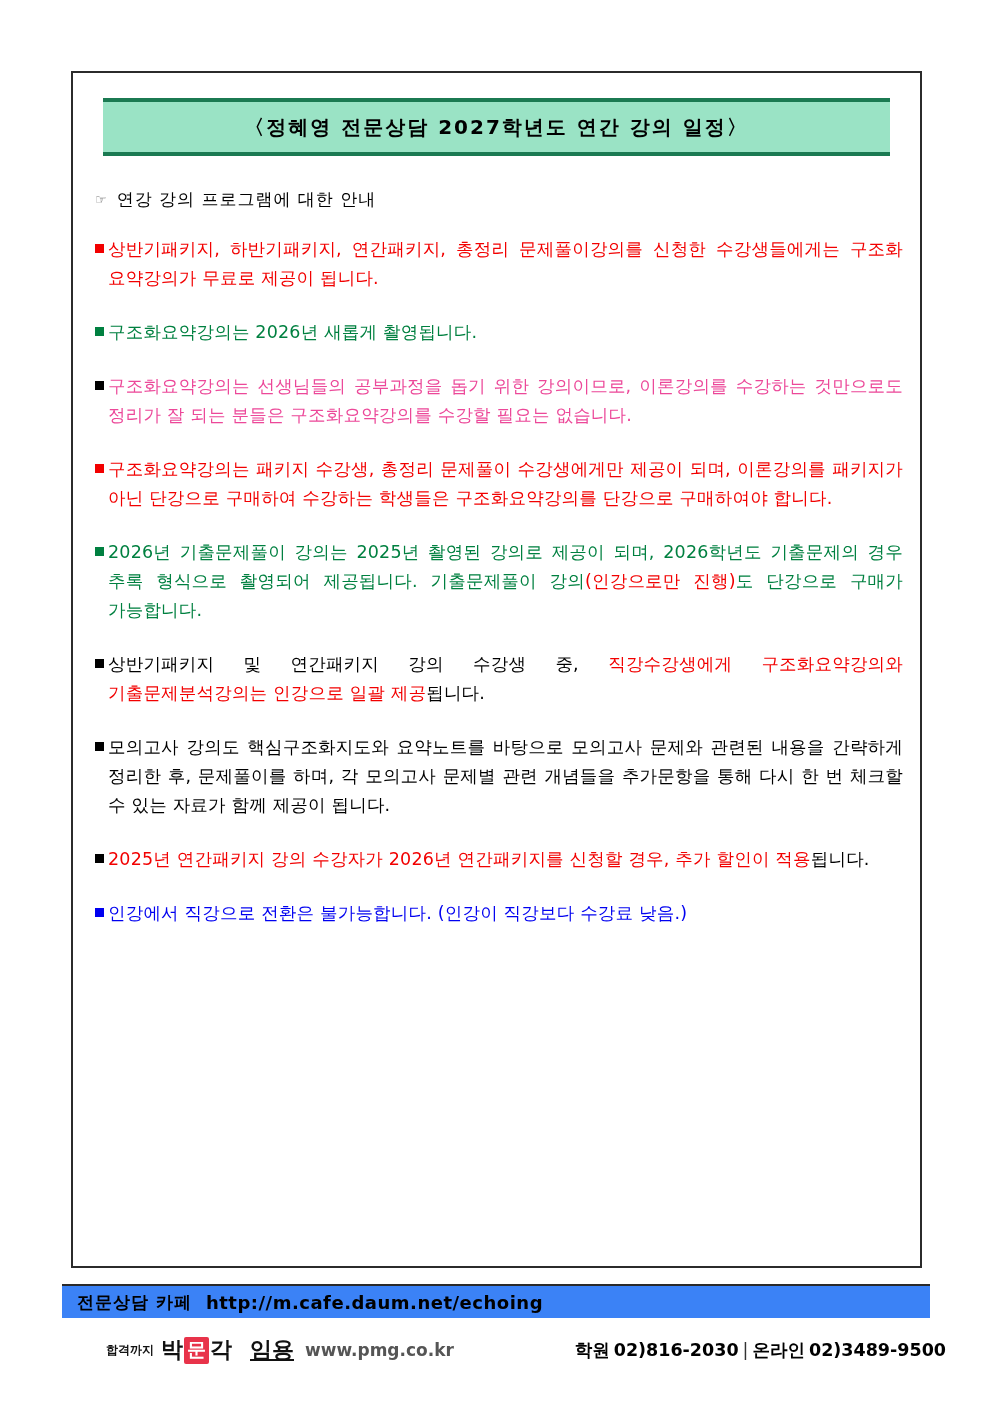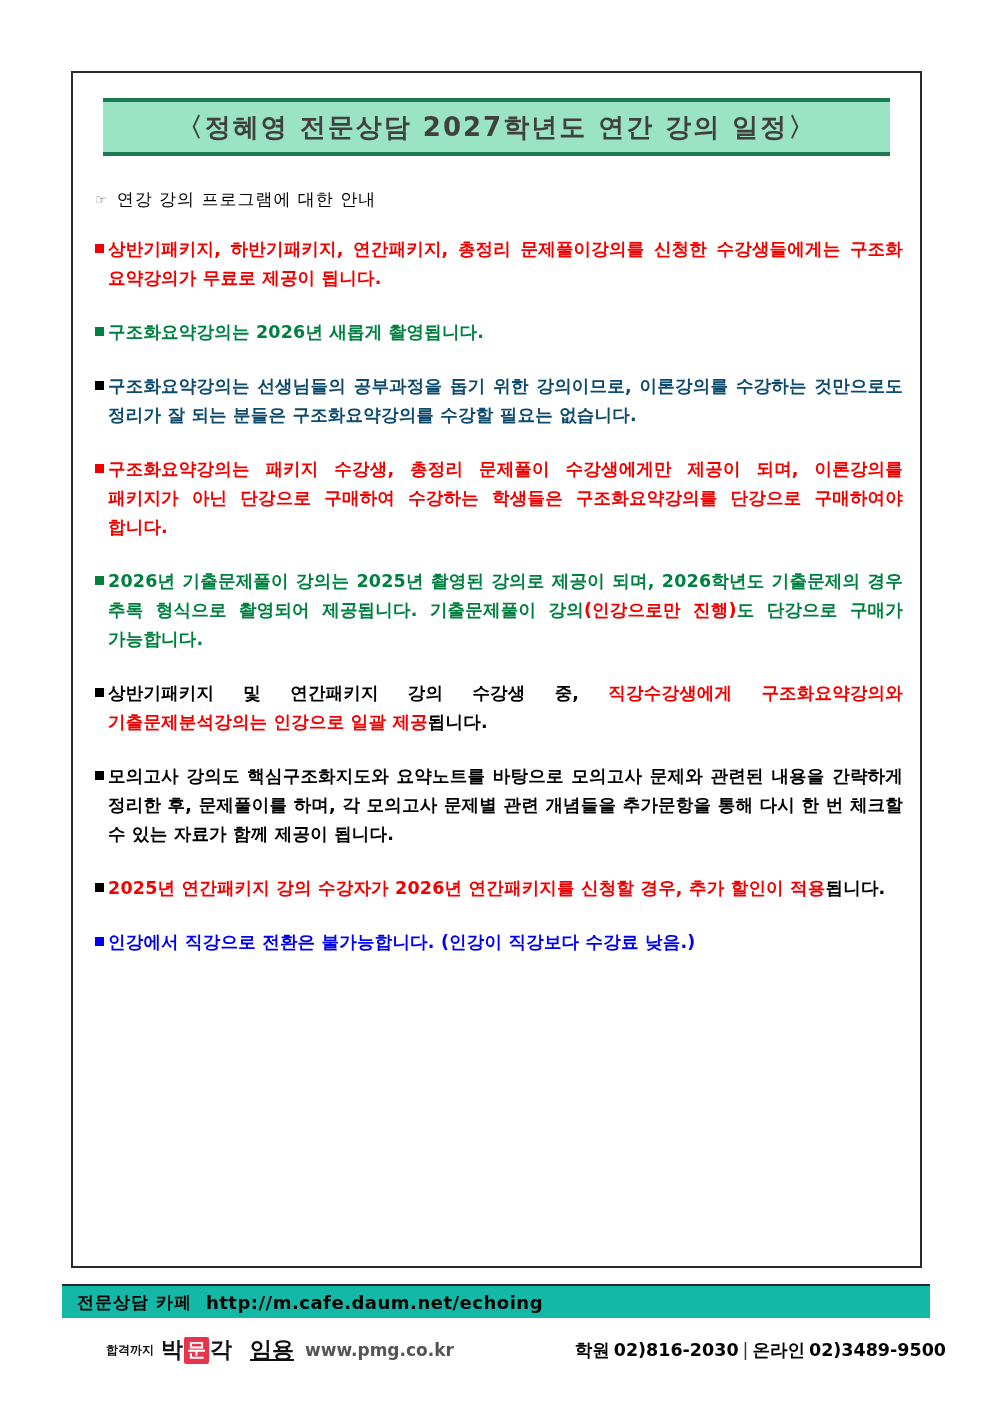--- a/index.html
+++ b/index.html
@@ -25,55 +25,55 @@
   
   .banner {
     margin: 25px 30px 0 30px;
     background: #9ae3c5;
     border-top: 4px solid #1b7a52;
     border-bottom: 4px solid #1b7a52;
     height: 58px;
     display: flex; align-items: center; justify-content: center;
   }
   .banner .title {
-    font-size: 26px; font-weight: bold; letter-spacing: 2px; color: #404040;
+    font-size: 20px; font-weight: bold; letter-spacing: 2px; color: #000000;
   }
 
   
   .intro {
     margin: 32px 18px 0 22px;
     font-size: 17px;
     display: flex; align-items: center; gap: 10px;
   }
   .intro .pointer { color: #777; font-size: 13px; }
   .intro .intro-text { color: #000; letter-spacing: 1px; }
 
   
-  .bullets { margin: 24px 0 0 0; padding: 0 17px 0 22px; font-weight: bold; }
+  .bullets { margin: 24px 0 0 0; padding: 0 17px 0 22px; }
   .bullet {
     position: relative;
     padding-left: 13px;
     margin-bottom: 25px;
     font-size: 17.5px;
     line-height: 29px;
     text-align: justify;
     letter-spacing: 0.2px;
     word-break: keep-all;
   }
   .bullet .sq {
     position: absolute; left: 0; top: 9px;
     width: 9px; height: 9px; display: inline-block;
   }
 
   
   .cafe-bar {
     position: absolute;
     left: 62px; top: 1284px;
     width: 868px; height: 34px;
-    background: #14b8a6;
+    background: #3b82f6;
     border-top: 2px solid #2a2a2a;
     display: flex; align-items: center;
     padding-left: 15px; gap: 14px;
   }
   .cafe-bar .cafe-label { font-size: 17px; font-weight: bold; letter-spacing: 1px; }
   .cafe-bar .cafe-url { font-size: 18px; font-weight: bold; letter-spacing: 0.5px; }
 
   
   .brand-row {
     position: absolute;
@@ -108,21 +108,21 @@
     </div>
 
     <div class="intro">
       <span class="pointer">☞</span>
       <span class="intro-text">연강 강의 프로그램에 대한 안내</span>
     </div>
 
     <div class="bullets">
         <div class="bullet"><span class="sq" style="background: rgb(242, 0, 0);"></span><span><span style="color: rgb(242, 0, 0);">상반기패키지, 하반기패키지, 연간패키지, 총정리 문제풀이강의를 신청한 수강생들에게는 구조화 요약강의가 무료로 제공이 됩니다.</span></span></div>
         <div class="bullet"><span class="sq" style="background: rgb(0, 128, 64);"></span><span><span style="color: rgb(0, 128, 64);">구조화요약강의는 2026년 새롭게 촬영됩니다.</span></span></div>
-        <div class="bullet"><span class="sq" style="background: rgb(0, 0, 0);"></span><span><span style="color: #0c4a6e;">구조화요약강의는 선생님들의 공부과정을 돕기 위한 강의이므로, 이론강의를 수강하는 것만으로도 정리가 잘 되는 분들은 구조화요약강의를 수강할 필요는 없습니다.</span></span></div>
+        <div class="bullet"><span class="sq" style="background: rgb(0, 0, 0);"></span><span><span style="color: #ec4899;">구조화요약강의는 선생님들의 공부과정을 돕기 위한 강의이므로, 이론강의를 수강하는 것만으로도 정리가 잘 되는 분들은 구조화요약강의를 수강할 필요는 없습니다.</span></span></div>
         <div class="bullet"><span class="sq" style="background: rgb(242, 0, 0);"></span><span><span style="color: rgb(242, 0, 0);">구조화요약강의는 패키지 수강생, 총정리 문제풀이 수강생에게만 제공이 되며, 이론강의를 패키지가 아닌 단강으로 구매하여 수강하는 학생들은 구조화요약강의를 단강으로 구매하여야 합니다.</span></span></div>
         <div class="bullet"><span class="sq" style="background: rgb(0, 128, 64);"></span><span><span style="color: rgb(0, 128, 64);">2026년 기출문제풀이 강의는 2025년 촬영된 강의로 제공이 되며, 2026학년도 기출문제의 경우 추록 형식으로 촬영되어 제공됩니다. 기출문제풀이 강의</span><span style="color: rgb(242, 0, 0);">(인강으로만 진행)</span><span style="color: rgb(0, 128, 64);">도 단강으로 구매가 가능합니다.</span></span></div>
         <div class="bullet"><span class="sq" style="background: rgb(0, 0, 0);"></span><span><span style="color: rgb(0, 0, 0);">상반기패키지 및 연간패키지 강의 수강생 중, </span><span style="color: rgb(242, 0, 0);">직강수강생에게 구조화요약강의와 기출문제분석강의는 인강으로 일괄 제공</span><span style="color: rgb(0, 0, 0);">됩니다.</span></span></div>
         <div class="bullet"><span class="sq" style="background: rgb(0, 0, 0);"></span><span><span style="color: rgb(0, 0, 0);">모의고사 강의도 핵심구조화지도와 요약노트를 바탕으로 모의고사 문제와 관련된 내용을 간략하게 정리한 후, 문제풀이를 하며, 각 모의고사 문제별 관련 개념들을 추가문항을 통해 다시 한 번 체크할 수 있는 자료가 함께 제공이 됩니다.</span></span></div>
         <div class="bullet"><span class="sq" style="background: rgb(0, 0, 0);"></span><span><span style="color: rgb(242, 0, 0);">2025년 연간패키지 강의 수강자가 2026년 연간패키지를 신청할 경우, 추가 할인이 적용</span><span style="color: rgb(0, 0, 0);">됩니다.</span></span></div>
         <div class="bullet"><span class="sq" style="background: rgb(0, 0, 240);"></span><span><span style="color: rgb(0, 0, 240);">인강에서 직강으로 전환은 불가능합니다. (인강이 직강보다 수강료 낮음.)</span></span></div>
       </div>
 
   </div>
 

